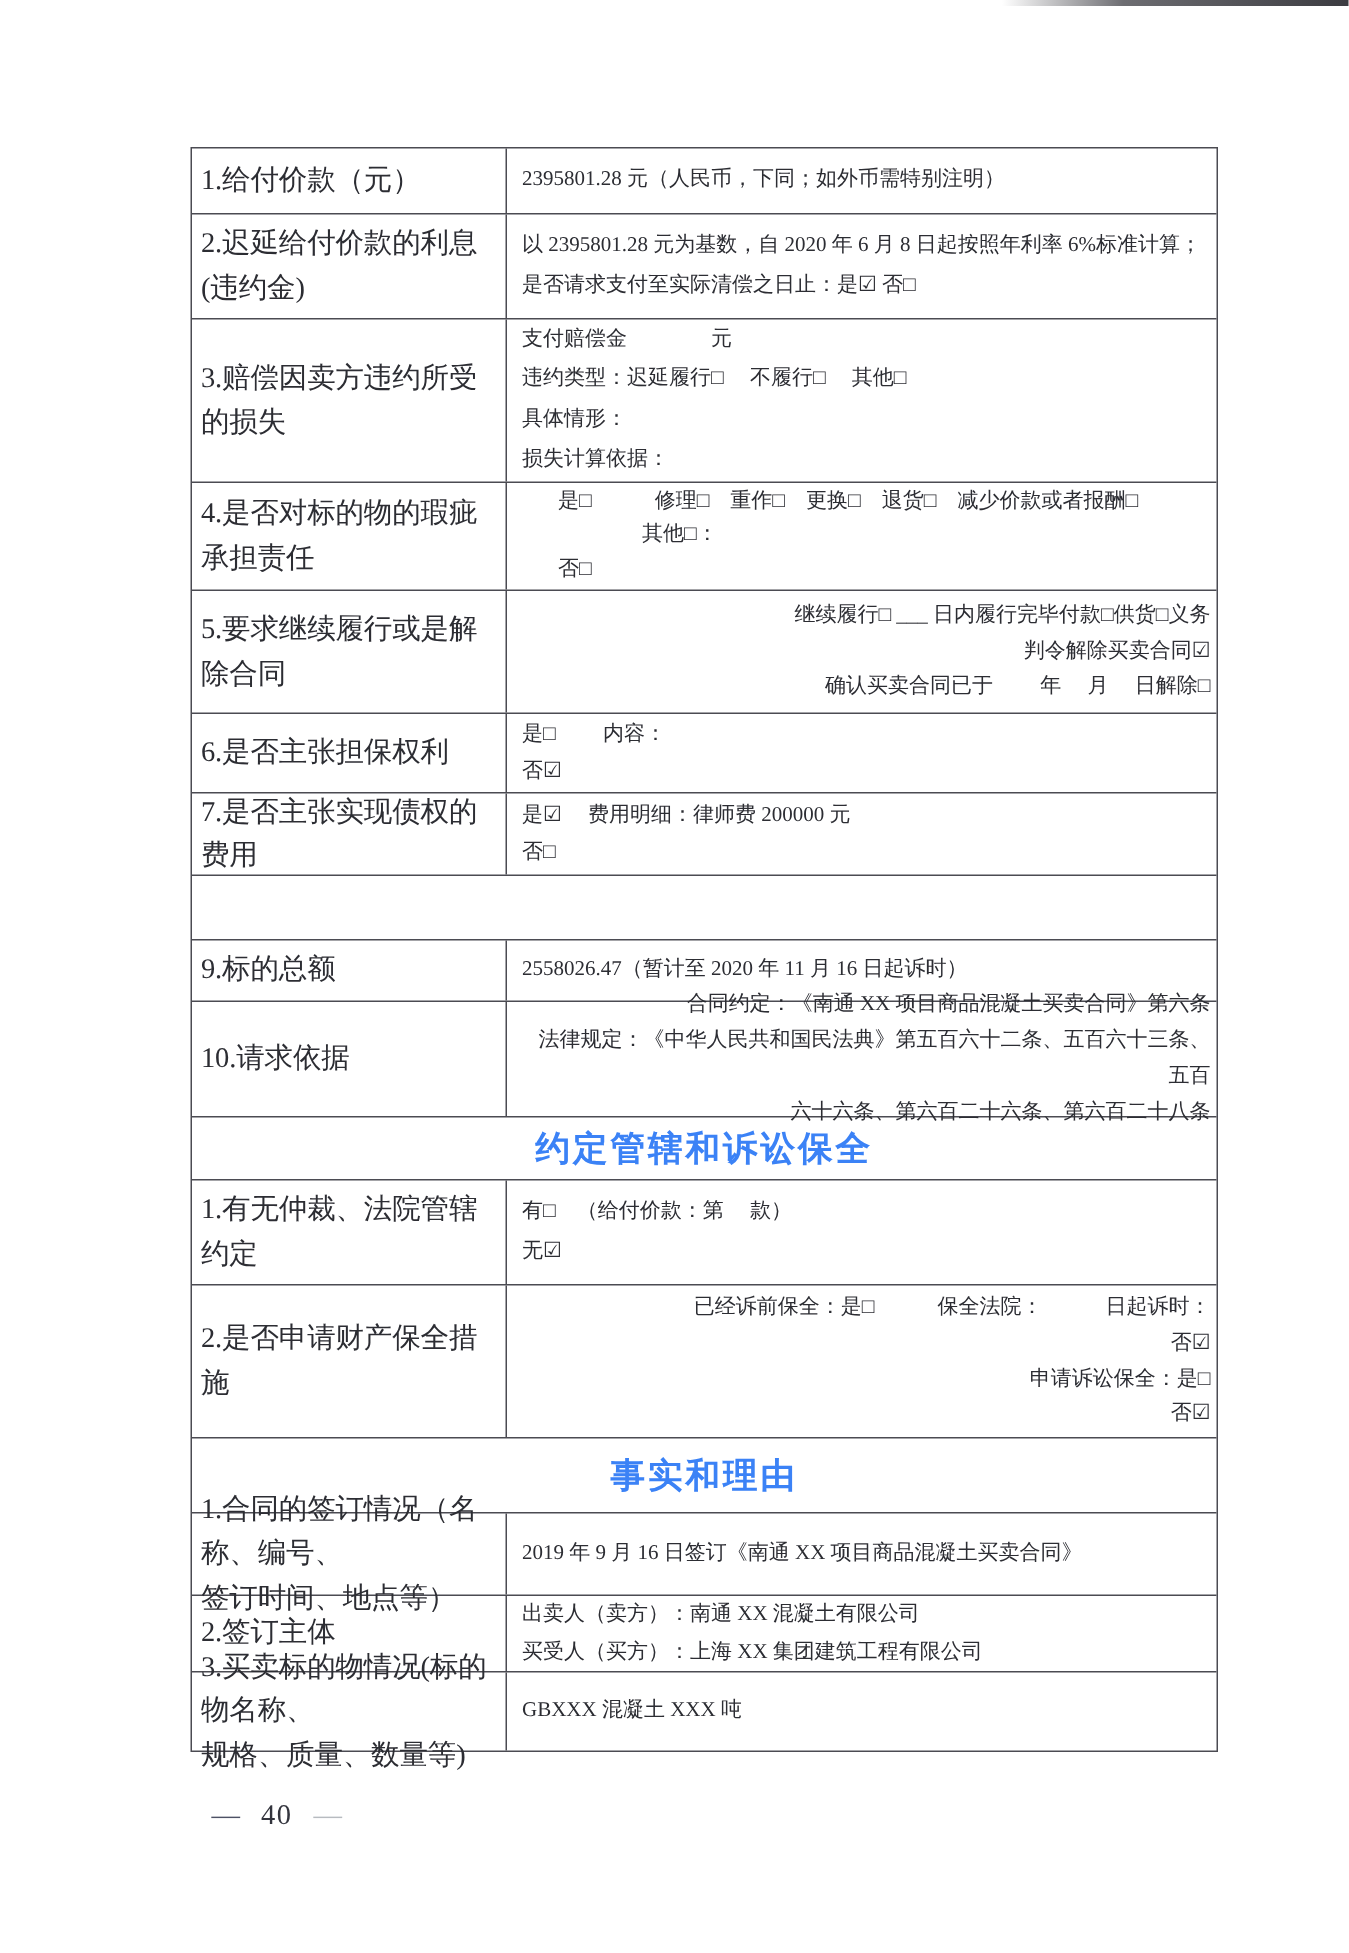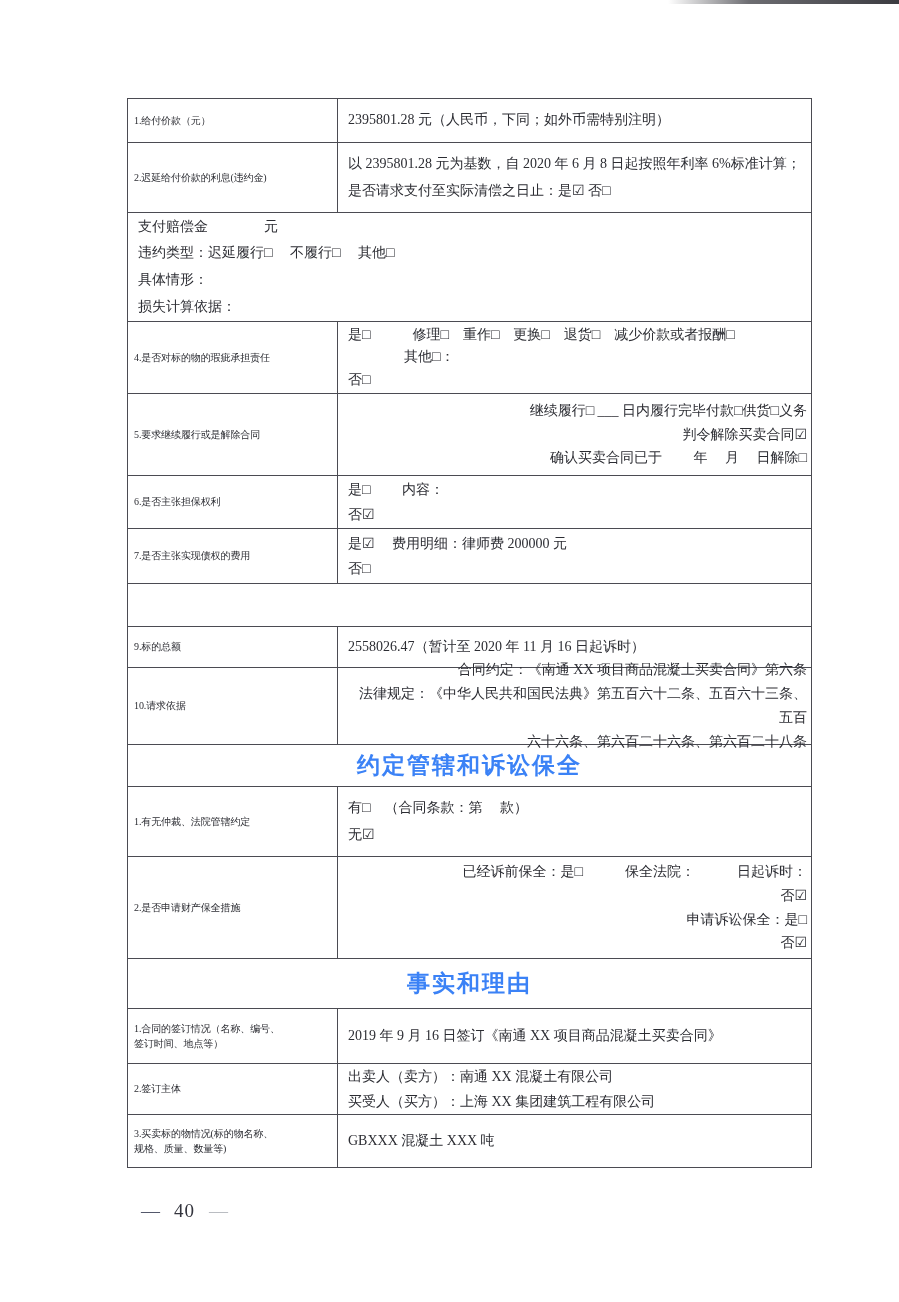--- a/index.html
+++ b/index.html
@@ -20,31 +20,31 @@
     border:1px solid #4b4b52;
     background:#fff;
   }
   .trow { display:flex; border-bottom:1px solid #4b4b52; }
   .trow:last-child { border-bottom:none;justify-content:center; }
   .lcell {
     flex:0 0 210px; width:210px;
     border-right:1px solid #4b4b52;
     padding:3px 2px 3px 6px;
     display:flex; flex-direction:column; justify-content:center;
-    font-size:10px; line-height:1.55; letter-spacing:-0.1px;
+    font-size:19px; line-height:1.55; letter-spacing:-0.1px;
   }
   .vcell {
     flex:1;
     padding:3px 4px 3px 10px;
     display:flex; flex-direction:column; justify-content:center;
     font-size:14px;
   }
   .ln { white-space:pre-wrap; line-height:1.9; }
   .lcell .ln { line-height:1.55; }
-  .lh16 .ln { line-height:1.6; }
+  .lh16 .ln { line-height:1.6;margin-left:24px; }
   .lh17 .ln { line-height:1.7;text-align:right; }
   .lh18 .ln { line-height:1.8; }
   .hrow {
     display:flex; align-items:center; justify-content:center;
     font-family:"Liberation Sans","DejaVu Sans",sans-serif;
     font-weight:bold; font-size:23px; letter-spacing:2px; color:#3b82f6;
   }
   .page-footer {
     position:absolute; left:141px; top:1200px;
     font-size:19px; display:flex; align-items:center;
@@ -73,20 +73,23 @@
     <div class="lcell">
         <div class="ln">2.迟延给付价款的利息(违约金)</div>
       </div>
     <div class="vcell">
       <div class="ln">以 2395801.28 元为基数，自 2020 年 6 月 8 日起按照年利率 6%标准计算；</div>
       <div class="ln">是否请求支付至实际清偿之日止：是☑ 否□</div>
     </div>
   </div>
 
   <div class="trow" style="height:109px">
+    <div class="lcell">
+        <div class="ln">3.赔偿因卖方违约所受的损失</div>
+      </div>
     <div class="vcell">
       <div class="ln">支付赔偿金　　　　元</div>
       <div class="ln">违约类型：迟延履行□　 不履行□　 其他□</div>
       <div class="ln">具体情形：</div>
       <div class="ln">损失计算依据：</div>
     </div>
   </div>
 
   <div class="trow" style="height:72px">
     <div class="lcell">
@@ -156,21 +159,21 @@
 
   <div class="trow hrow" style="height:42px">
     <div>约定管辖和诉讼保全</div>
   </div>
 
   <div class="trow" style="height:70px">
     <div class="lcell">
         <div class="ln">1.有无仲裁、法院管辖约定</div>
       </div>
     <div class="vcell">
-      <div class="ln">有□　（合同条款：第　 款）</div>
+      <div class="ln">有□　（给付价款：第　 款）</div>
       <div class="ln">无☑</div>
     </div>
   </div>
 
   <div class="trow" style="height:102px">
     <div class="lcell">
         <div class="ln">2.是否申请财产保全措施</div>
       </div>
     <div class="vcell lh17">
       <div class="ln">已经诉前保全：是□　　　保全法院：　　　日起诉时：</div>

